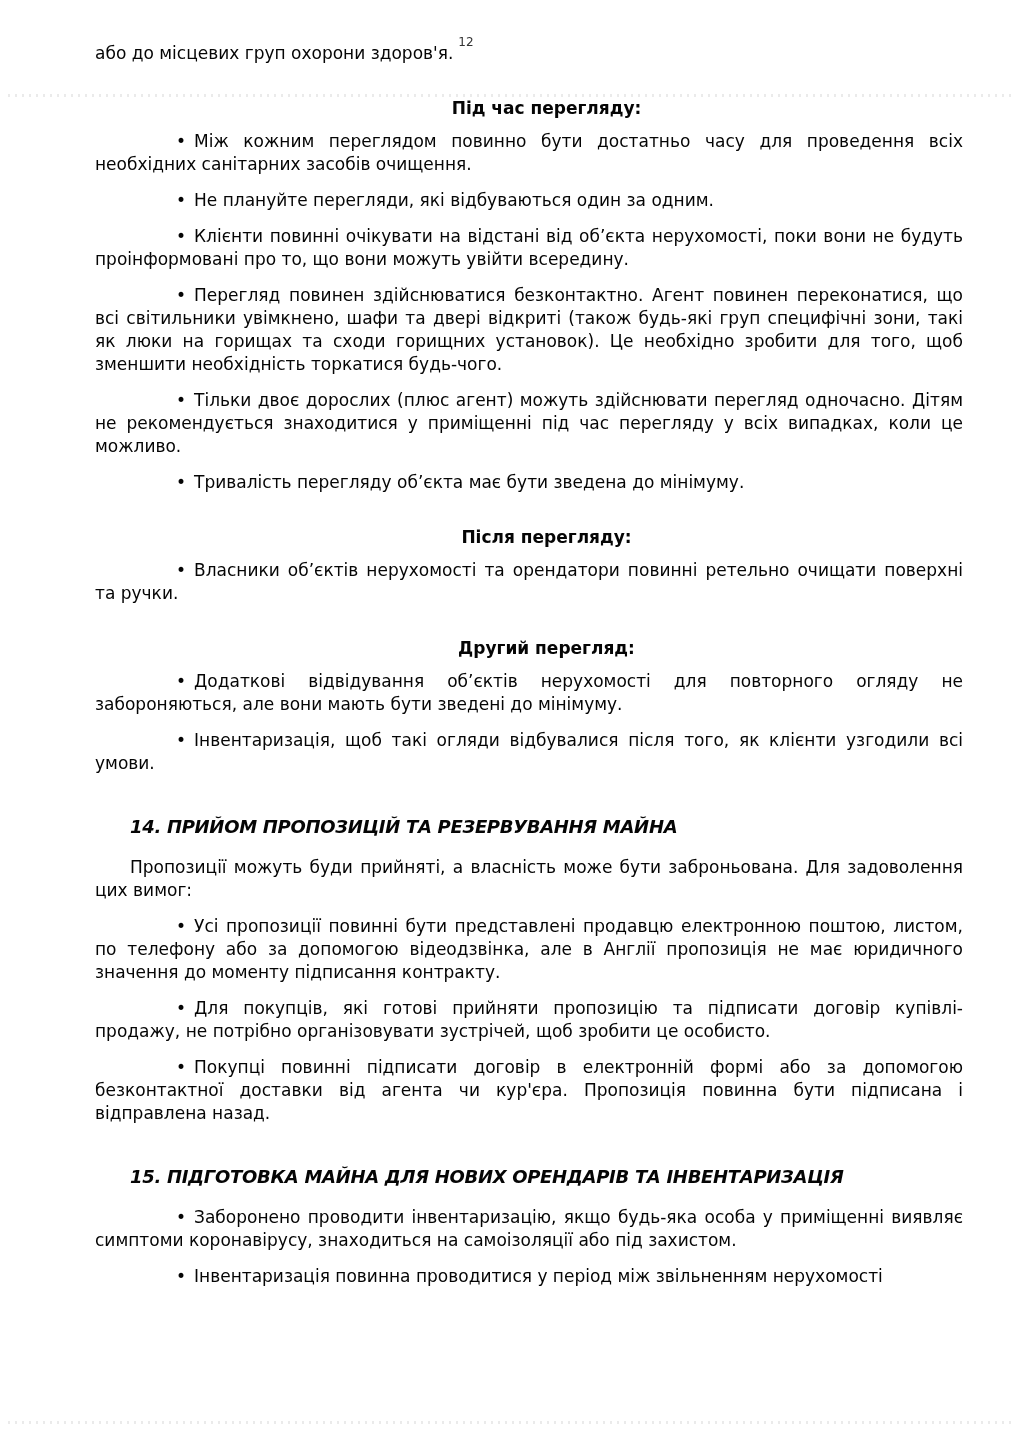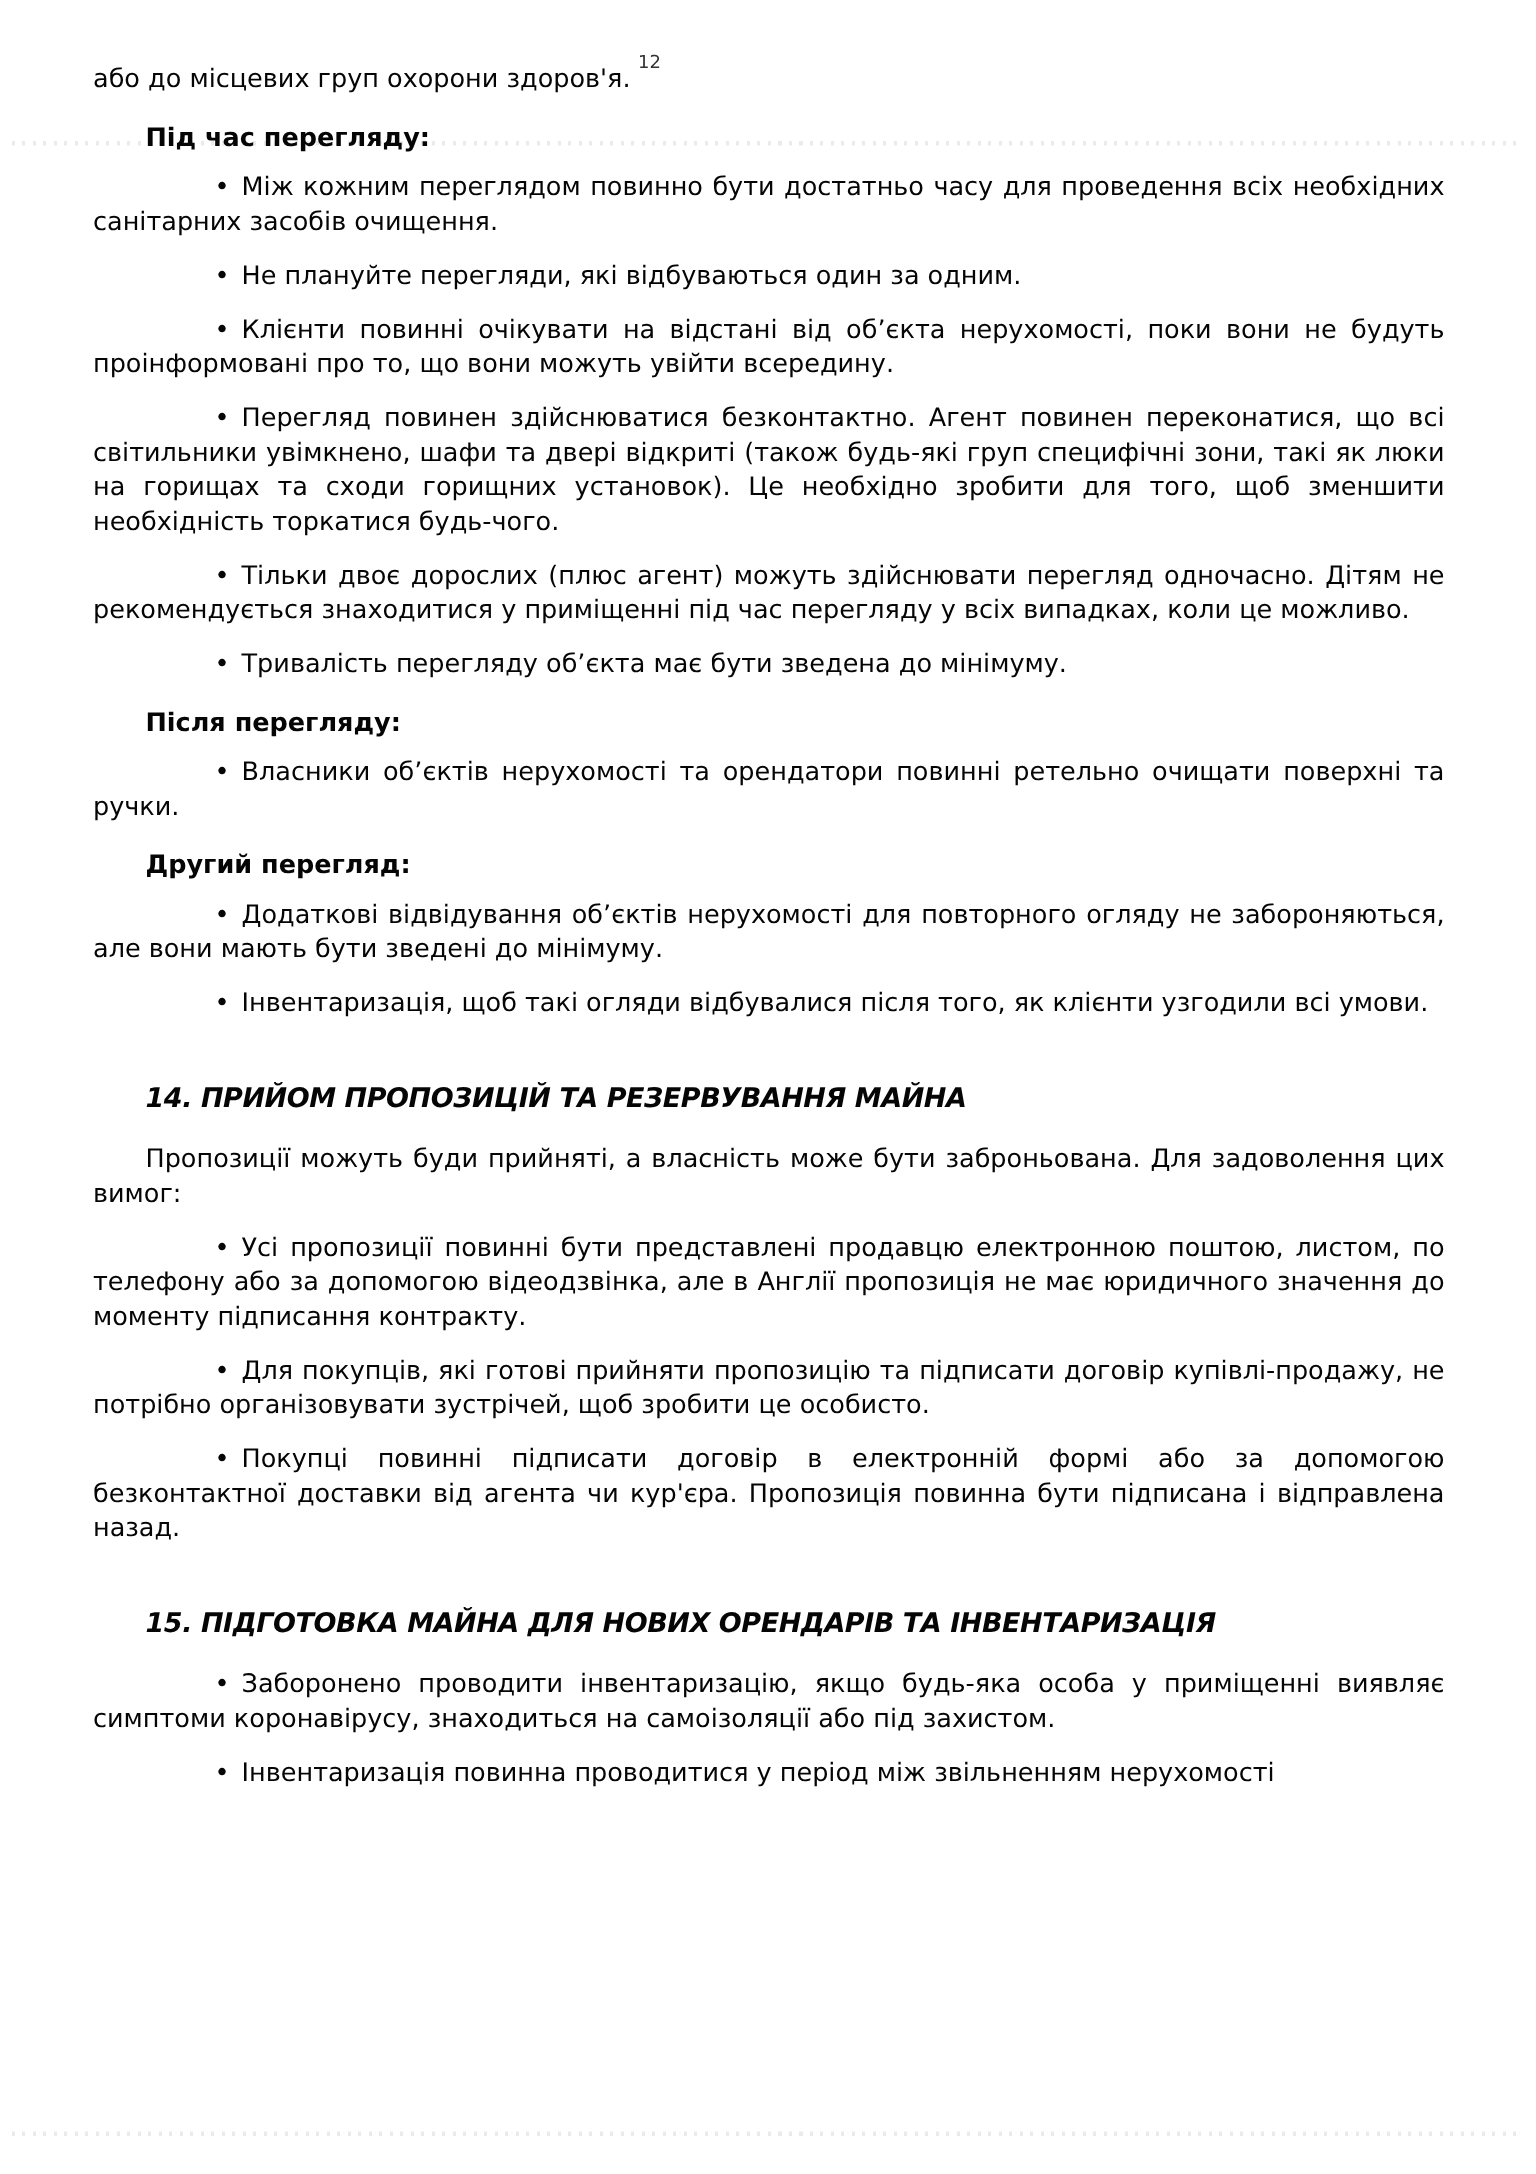--- a/index.html
+++ b/index.html
@@ -13,38 +13,38 @@
     overflow: hidden;
     position: relative;
     font-family: "DejaVu Sans", "Liberation Sans", sans-serif;
     color: #050505;
   }
   .page {
     position: relative;
     box-sizing: border-box;
     width: 1024px;
     height: 1449px;
-    padding: 42px 61px 0 62px;
+    padding: 42px 61px 0 95px;
     z-index: 1;
   }
   p {
     margin: 0 0 13px 0;
     font-size: 17px;
     line-height: 23px;
     text-align: justify;
   }
   .para-first {
     text-align: left;
   }
   .subhead {
     font-weight: bold;
     font-size: 17px;
     padding-left: 35px;
-    margin: 16px 0 10px 0;
-    text-align: left;
+    margin: 32px 0 10px 0;
+    text-align: center;
   }
   .sec-title {
     font-weight: bold;
     font-size: 18px;
     letter-spacing: -0.3px;
     padding-left: 35px;
     margin: 40px 0 18px 0;
     text-align: left;
     font-style: italic;
   }

